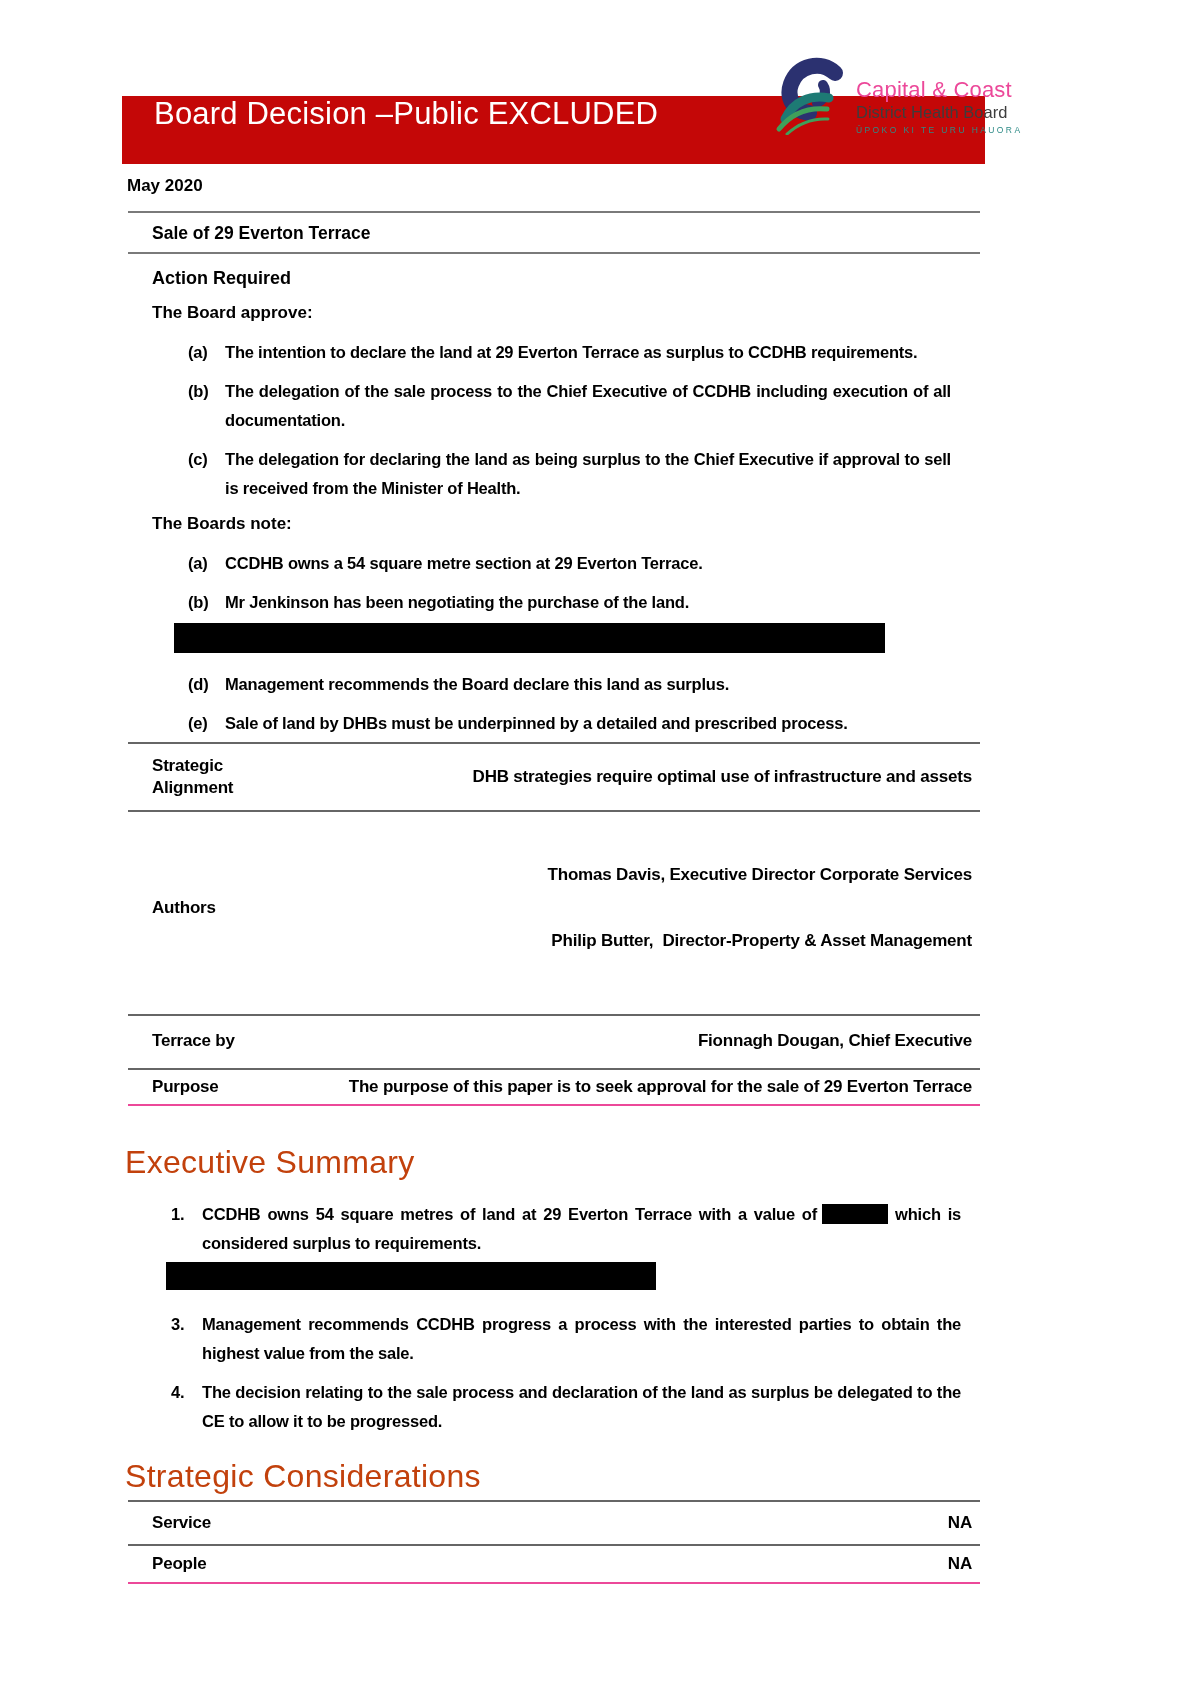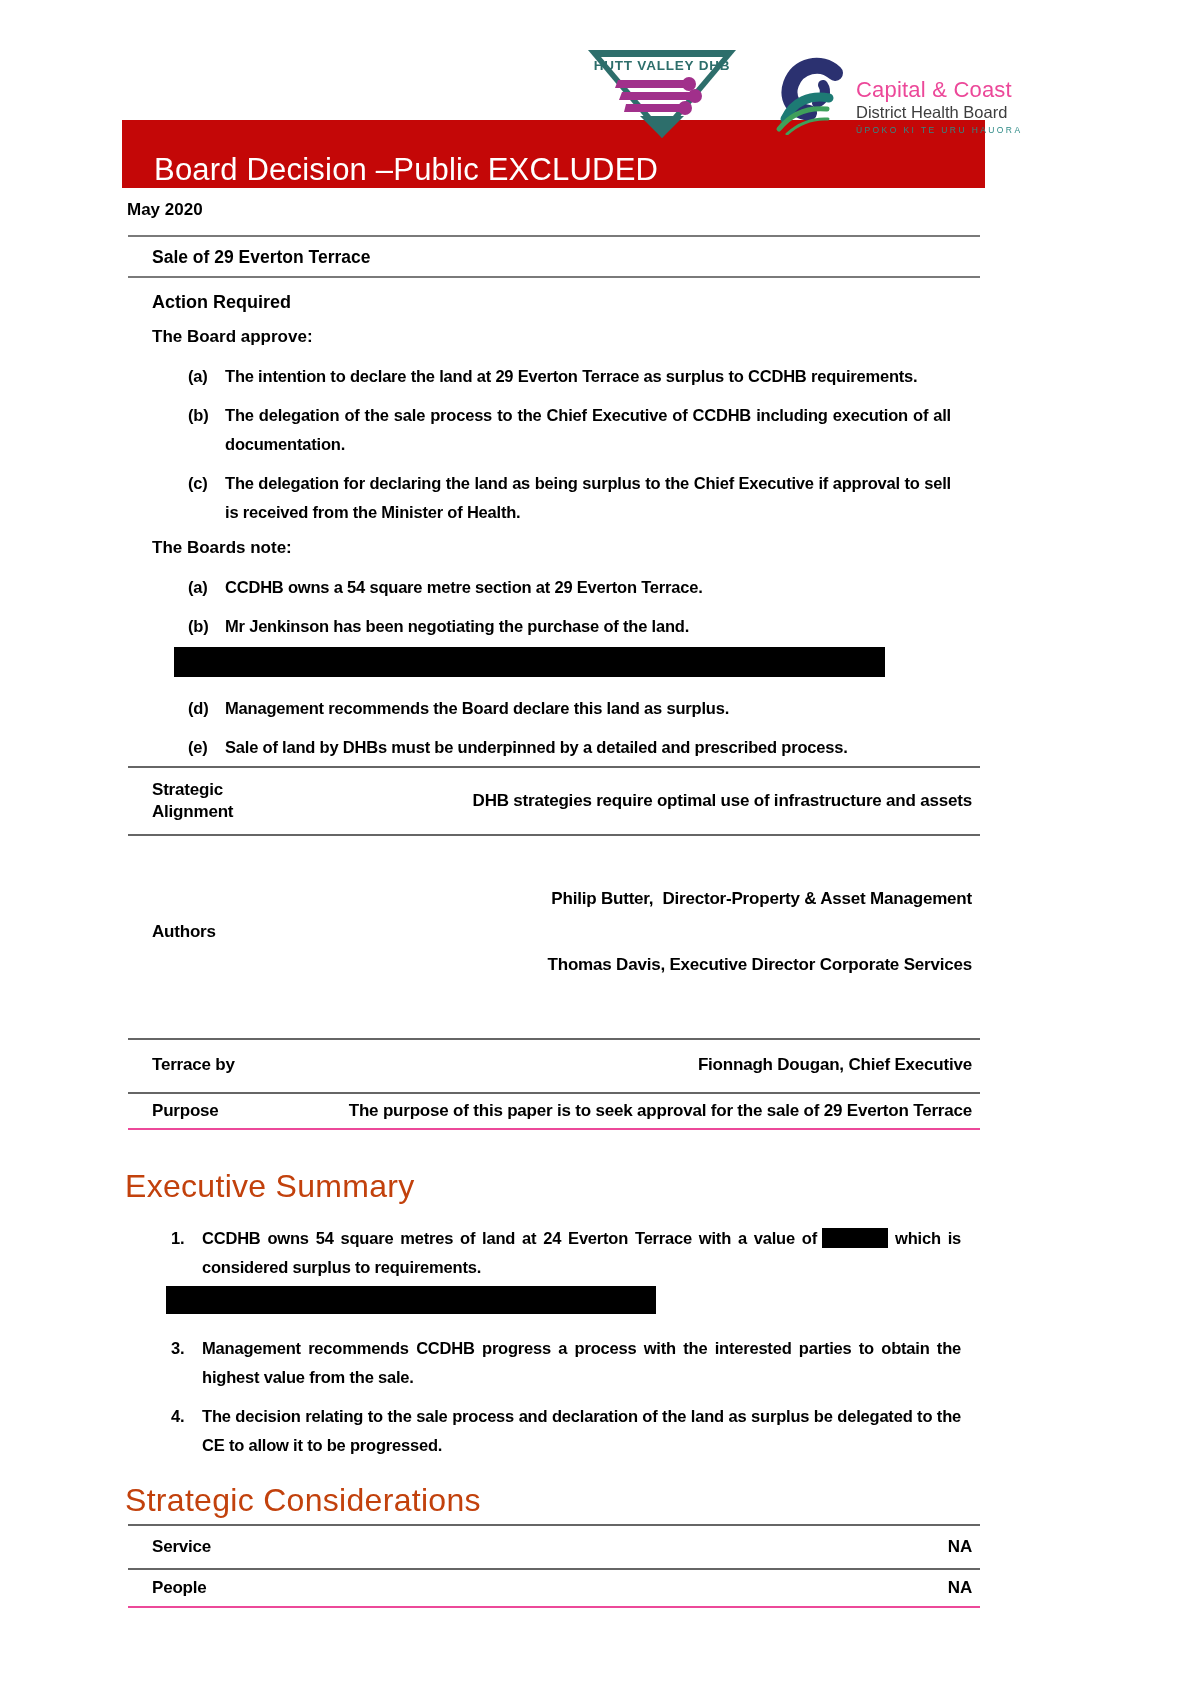--- a/index.html
+++ b/index.html
@@ -19,24 +19,24 @@
   .hv-logo { position: absolute; left: 588px; top: 50px; width: 148px; height: 88px; }
   .cc-logo { position: absolute; left: 775px; top: 57px; display: flex; align-items: flex-start; }
   .cc-koru { width: 72px; height: 78px; flex: none; }
   .cc-textblock { margin-left: 9px; padding-top: 20px; }
   .cc-line1 { font-size: 22px; color: #ec4899; line-height: 25px; letter-spacing: 0.2px; }
   .cc-line2 { font-size: 16.5px; color: #3d3d3d; line-height: 20px; }
   .cc-tagline { font-size: 8.5px; color: #2e8b87; letter-spacing: 2.4px; margin-top: 3px; }
 
   
   .banner {
-    margin: 120px 0 0 122px;
+    margin: 96px 0 0 122px;
     width: 863px; height: 68px;
     background: #c40707;
-    display: flex; align-items: flex-end;
+    display: flex; align-items: flex-start;
   }
   .banner-title { color: #fff; font-size: 31px; padding-left: 32px; letter-spacing: 0.2px; }
 
   .content { margin-left: 122px; width: 866px; }
 
   .date { margin: 12px 0 0 5px; font-size: 17px; font-weight: bold; line-height: 20px; }
 
   .rule { margin-left: 6px; width: 852px; border-top: 2px solid #7a7a7a; }
   .rule1 { margin-top: 15px; }
 
@@ -96,34 +96,20 @@
   }
 
   
   .hv-text { font-family: "Liberation Sans", sans-serif; font-weight: bold; font-size: 13.5px; letter-spacing: 0.8px; fill: #2d6e6b; }
 </style>
 </head>
 <body>
 
 <div class="page">
 
-  <div class="hv-logo">
-    <svg viewBox="0 0 148 88" width="148" height="88">
-      <polygon points="0,0 148,0 74,88" fill="#2d6e6b"></polygon>
-      <polygon points="13,7 135,7 74,79" fill="#ffffff"></polygon>
-      <text class="hv-text" x="74" y="20" text-anchor="middle">HUTT VALLEY DHB</text>
-      <polygon points="30,30 98,30 96,38 27,38" fill="#a1308b"></polygon>
-      <circle cx="101" cy="34" r="7" fill="#a1308b"></circle>
-      <polygon points="34,42 104,42 102,50 31,50" fill="#a1308b"></polygon>
-      <circle cx="107" cy="46" r="7" fill="#a1308b"></circle>
-      <polygon points="38,54 94,54 92,62 36,62" fill="#a1308b"></polygon>
-      <circle cx="97" cy="58" r="7" fill="#a1308b"></circle>
-      <polygon points="52,66 96,66 74,88" fill="#2d6e6b"></polygon>
-    </svg>
-  </div>
 
   <div class="cc-logo">
     <svg class="cc-koru" viewBox="0 0 72 78">
       <path d="M60,16 C46,3 23,8 16,27 C11,41 19,54 34,56" fill="none" stroke="#2b3170" stroke-width="16" stroke-linecap="round"></path>
       <path d="M48,28 C52,34 50,42 42,46" fill="none" stroke="#2b3170" stroke-width="10" stroke-linecap="round"></path>
       <path d="M10,62 C18,45 35,37 54,41" fill="none" stroke="#1d7a74" stroke-width="9" stroke-linecap="round"></path>
       <path d="M4,72 C16,57 33,50 52,52" fill="none" stroke="#3fa05a" stroke-width="5" stroke-linecap="round"></path>
       <path d="M12,77 C23,67 37,61 53,62" fill="none" stroke="#3fa05a" stroke-width="3" stroke-linecap="round"></path>
     </svg>
     <div class="cc-textblock">
@@ -184,39 +170,39 @@
     </div>
 
     <div class="mtable">
       <div class="mrow row-sa">
         <div class="mlabel">Strategic Alignment</div>
         <div class="mvalue">DHB strategies require optimal use of infrastructure and assets</div>
       </div>
       <div class="mrow row-authors">
         <div class="mlabel">Authors</div>
         <div class="mvalue">
+          <div class="vline">Thomas Davis, Executive Director Corporate Services</div>
           <div class="vline">Philip Butter,  Director-Property &amp; Asset Management</div>
-          <div class="vline">Thomas Davis, Executive Director Corporate Services</div>
         </div>
       </div>
       <div class="mrow row-endorsed">
         <div class="mlabel">Terrace by</div>
         <div class="mvalue">Fionnagh Dougan, Chief Executive</div>
       </div>
       <div class="mrow row-purpose">
         <div class="mlabel">Purpose</div>
         <div class="mvalue">The purpose of this paper is to seek approval for the sale of 29 Everton Terrace</div>
       </div>
     </div>
 
     <div class="section sec-exec">Executive Summary</div>
 
     <div class="elist-item e1 body-text">
       <span class="elist-num">1.</span>
-      <span class="elist-text"><span>CCDHB owns 54 square metres of land at 24 Everton Terrace with a value of</span><span class="redact-inline"></span><span>which is considered surplus to requirements.</span></span>
+      <span class="elist-text"><span>CCDHB owns 54 square metres of land at 29 Everton Terrace with a value of</span><span class="redact-inline"></span><span>which is considered surplus to requirements.</span></span>
     </div>
 
     <div class="redact bar2"></div>
 
     <div class="elist-item e3 body-text">
       <span class="elist-num">3.</span>
       <span class="elist-text">Management recommends CCDHB progress a process with the interested parties to obtain the highest value from the sale.</span>
     </div>
     <div class="elist-item e4 body-text">
       <span class="elist-num">4.</span>

